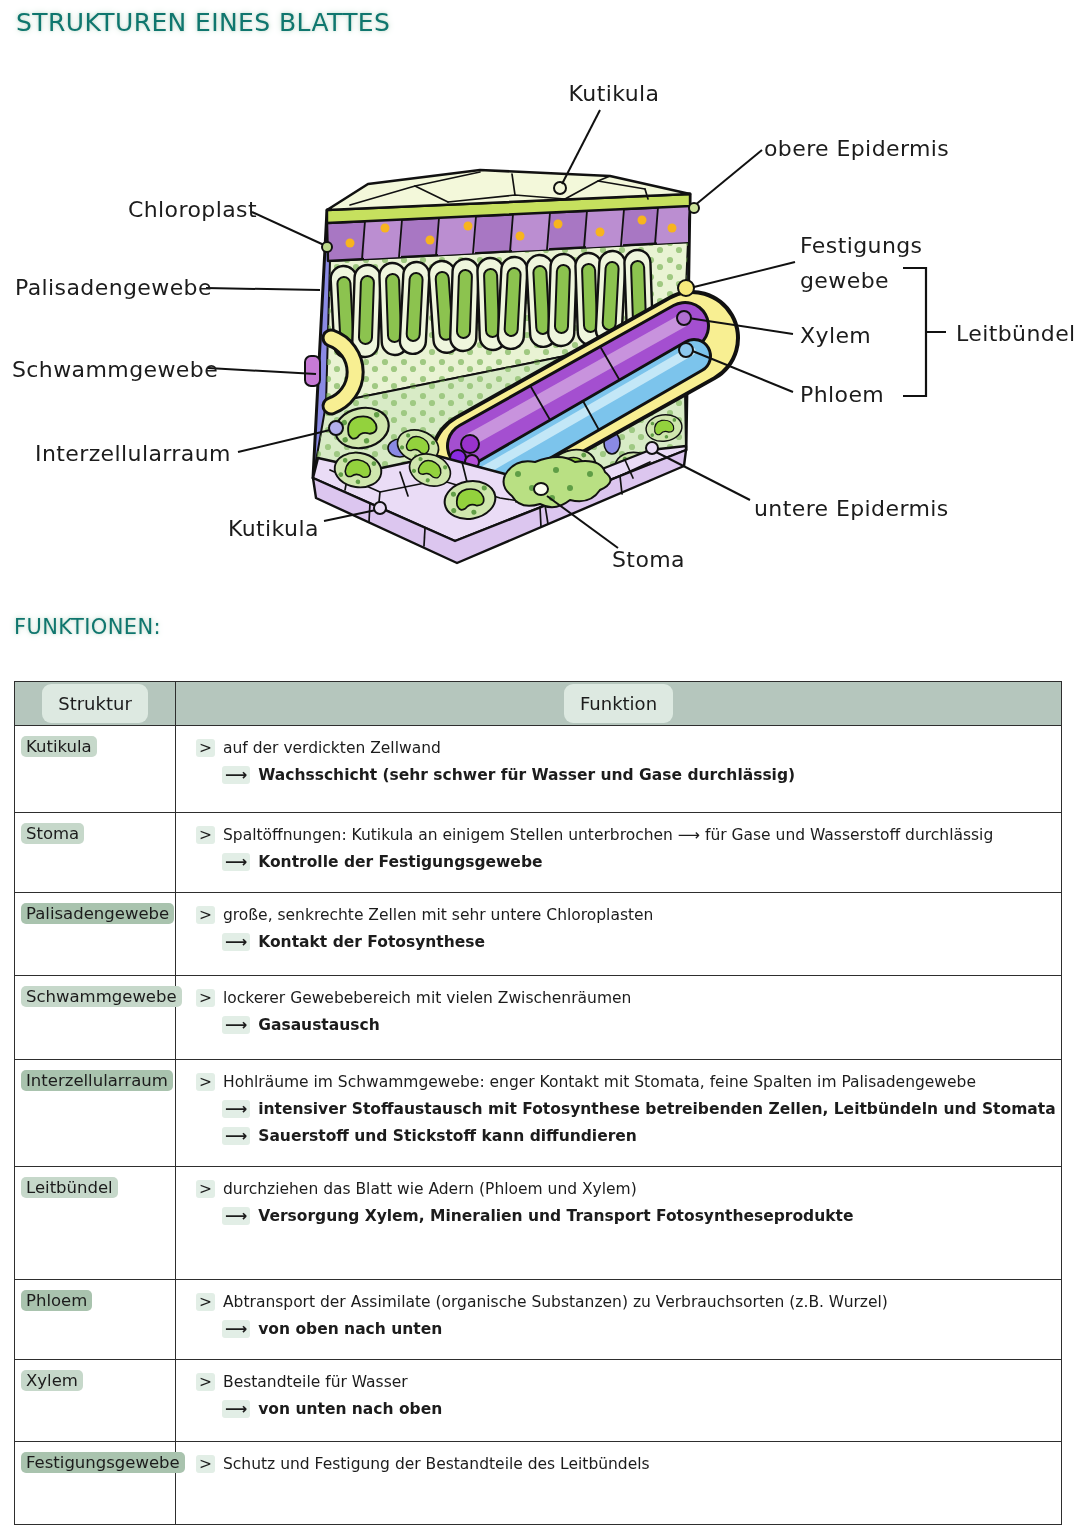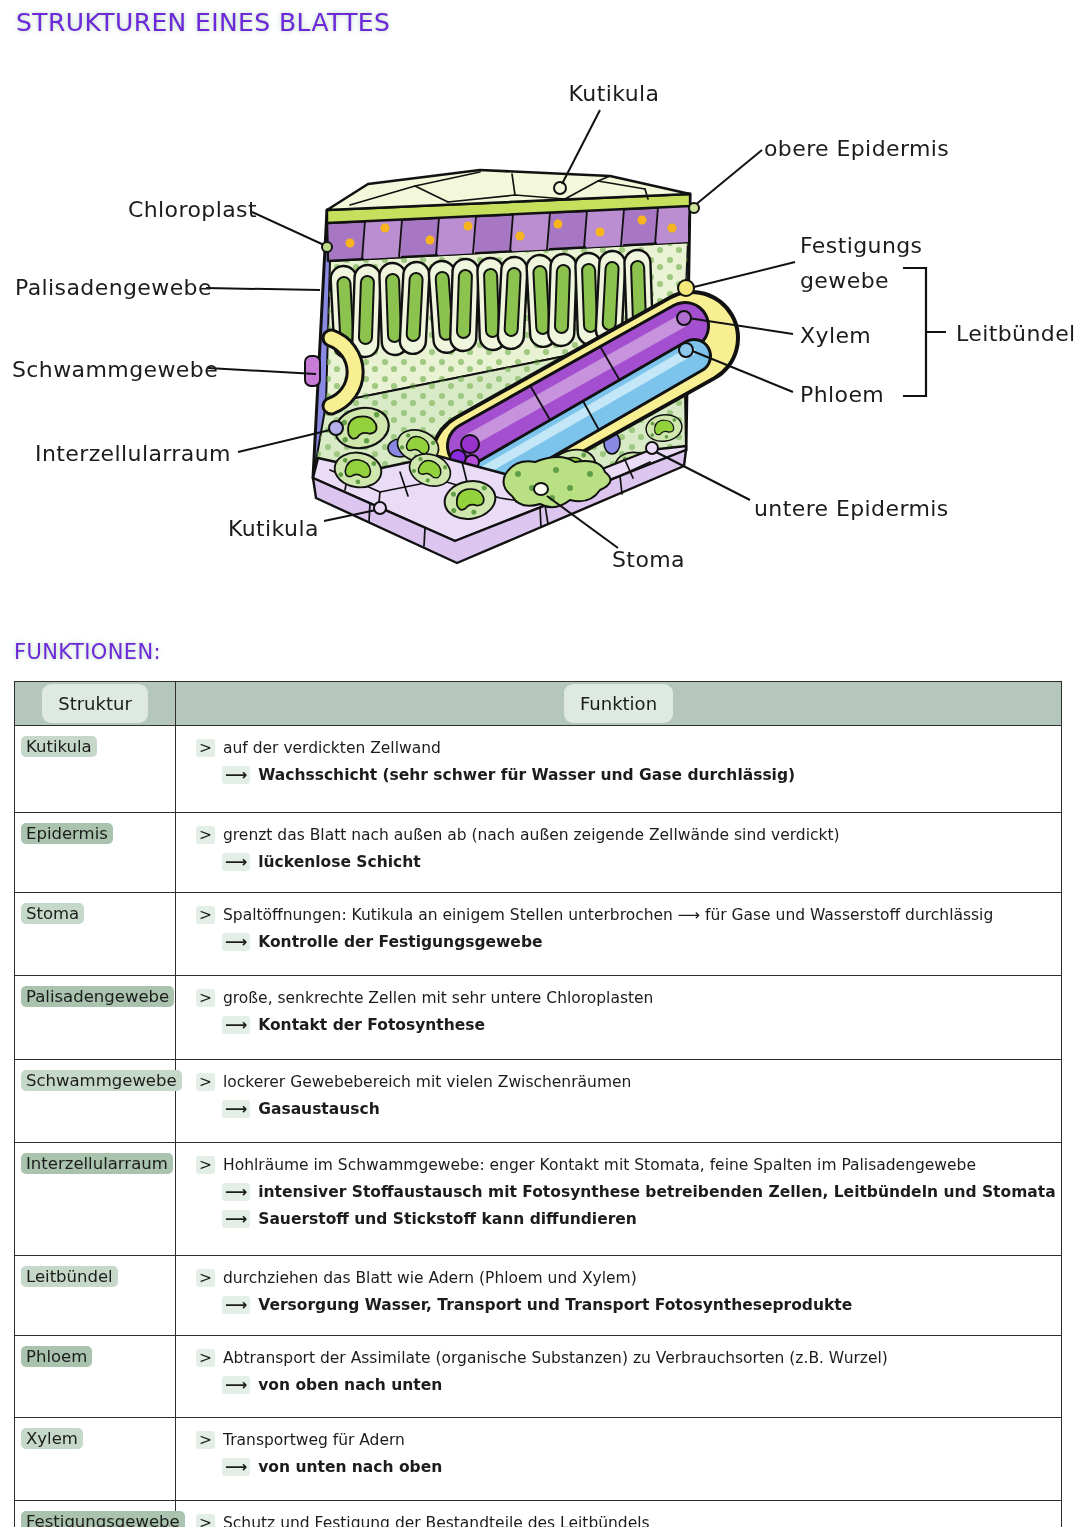--- a/index.html
+++ b/index.html
@@ -2,24 +2,24 @@
 <html style="--header_bg: #b5c6bd; --header_pill: #dde9e1; --label_hl: #c6d8ca; --label_hl_dark: #a9c3ae; --title_glow: #c9dfd2; --table_border: #2e2e2e; --cuticle_green: #c6e05e; --epidermis_purple: #a877c3; --palisade_green: #8cc34f; --spongy_green: #d8ebc6; --gap_blue: #8a8ae4; --bundle_yellow: #f8ef92; --xylem_purple: #a44fd0; --phloem_blue: #7cc4ec; --lower_epidermis_lavender: #eadcf6; --chloroplast_orange: #f7b41e;"><head>
 <meta charset="utf-8">
 <style>
   :root{
     --header_bg:#b5c6bd; --header_pill:#dde9e1; --label_hl:#c6d8ca;
     --label_hl_dark:#a9c3ae; --title_glow:#c9dfd2; --table_border:#2e2e2e;
   }
   html,body{margin:0;padding:0;background:#fff;}
   #page{position:relative;width:1080px;height:1527px;background:#ffffff;
         font-family:"DejaVu Sans",sans-serif;color:#1c1c1c;overflow:hidden;}
-  .hand{letter-spacing:.4px;color:#6d28d9;}
+  .hand{letter-spacing:.4px;color:#0f766e;}
   #title{position:absolute;left:16px;top:8px;font-size:25px;
          text-shadow:0 0 7px var(--title_glow),0 0 3px var(--title_glow);}
-  #funk-heading{position:absolute;left:14px;top:640px;font-size:21px;
+  #funk-heading{position:absolute;left:14px;top:615px;font-size:21px;
          text-shadow:0 0 7px var(--title_glow),0 0 3px var(--title_glow);}
   #diagram{position:absolute;left:0;top:0;}
   #diagram text{font-family:"DejaVu Sans",sans-serif;font-size:22px;fill:#1c1c1c;letter-spacing:.4px;}
   table#funk{position:absolute;left:14px;top:681px;width:1048px;
          border-collapse:collapse;table-layout:fixed;}
   #funk th,#funk td{border:1.7px solid var(--table_border);vertical-align:top;}
   #funk thead th{background:var(--header_bg);font-weight:normal;height:30px;text-align:center;padding:2px 0;}
   .pill{background:var(--header_pill);border-radius:9px;padding:9px 16px;font-size:18px;display:inline-block;}
   td.struktur{padding:10px 2px 0 6px;}
   .hl{background:var(--label_hl);border-radius:5px;padding:1px 5px;font-size:16.5px;display:inline-block;}
@@ -274,27 +274,20 @@
     </thead>
     <tbody>
       <tr>
         <td class="struktur"><span class="hl">Kutikula</span></td>
         <td class="funktion">
           <div class="fline"><span class="mk">&gt;</span><span>auf der verdickten Zellwand</span></div>
           <div class="fline cont"><span class="mk">⟶</span><span>Wachsschicht (sehr schwer für Wasser und Gase durchlässig)</span></div>
         </td>
       </tr>
       <tr>
-        <td class="struktur"><span class="hl dark">Epidermis</span></td>
-        <td class="funktion">
-          <div class="fline"><span class="mk">&gt;</span><span>grenzt das Blatt nach außen ab (nach außen zeigende Zellwände sind verdickt)</span></div>
-          <div class="fline cont"><span class="mk">⟶</span><span>lückenlose Schicht</span></div>
-        </td>
-      </tr>
-      <tr>
         <td class="struktur"><span class="hl">Stoma</span></td>
         <td class="funktion">
           <div class="fline"><span class="mk">&gt;</span><span>Spaltöffnungen: Kutikula an einigem Stellen unterbrochen ⟶ für Gase und Wasserstoff durchlässig</span></div>
           <div class="fline cont"><span class="mk">⟶</span><span>Kontrolle der Festigungsgewebe</span></div>
         </td>
       </tr>
       <tr>
         <td class="struktur"><span class="hl dark">Palisadengewebe</span></td>
         <td class="funktion">
           <div class="fline"><span class="mk">&gt;</span><span>große, senkrechte Zellen mit sehr untere Chloroplasten</span></div>
@@ -313,34 +306,34 @@
         <td class="funktion">
           <div class="fline"><span class="mk">&gt;</span><span>Hohlräume im Schwammgewebe: enger Kontakt mit Stomata, feine Spalten im Palisadengewebe</span></div>
           <div class="fline cont"><span class="mk">⟶</span><span>intensiver Stoffaustausch mit Fotosynthese betreibenden Zellen, Leitbündeln und Stomata</span></div>
           <div class="fline cont"><span class="mk">⟶</span><span>Sauerstoff und Stickstoff kann diffundieren</span></div>
         </td>
       </tr>
       <tr>
         <td class="struktur"><span class="hl">Leitbündel</span></td>
         <td class="funktion">
           <div class="fline"><span class="mk">&gt;</span><span>durchziehen das Blatt wie Adern (Phloem und Xylem)</span></div>
-          <div class="fline cont"><span class="mk">⟶</span><span>Versorgung  Wasser, Transport  und Transport  Fotosyntheseprodukte</span></div>
+          <div class="fline cont"><span class="mk">⟶</span><span>Versorgung  Xylem, Mineralien  und Transport  Fotosyntheseprodukte</span></div>
         </td>
       </tr>
       <tr>
         <td class="struktur"><span class="hl dark">Phloem</span></td>
         <td class="funktion">
           <div class="fline"><span class="mk">&gt;</span><span>Abtransport der Assimilate (organische Substanzen) zu Verbrauchsorten (z.B. Wurzel)</span></div>
           <div class="fline cont"><span class="mk">⟶</span><span>von oben nach unten</span></div>
         </td>
       </tr>
       <tr>
         <td class="struktur"><span class="hl">Xylem</span></td>
         <td class="funktion">
-          <div class="fline"><span class="mk">&gt;</span><span>Transportweg für Adern</span></div>
+          <div class="fline"><span class="mk">&gt;</span><span>Bestandteile für Wasser</span></div>
           <div class="fline cont"><span class="mk">⟶</span><span>von unten nach oben</span></div>
         </td>
       </tr>
       <tr>
         <td class="struktur"><span class="hl dark">Festigungsgewebe</span></td>
         <td class="funktion">
           <div class="fline"><span class="mk">&gt;</span><span>Schutz und Festigung der Bestandteile des Leitbündels</span></div>
         </td>
       </tr>
     </tbody>

